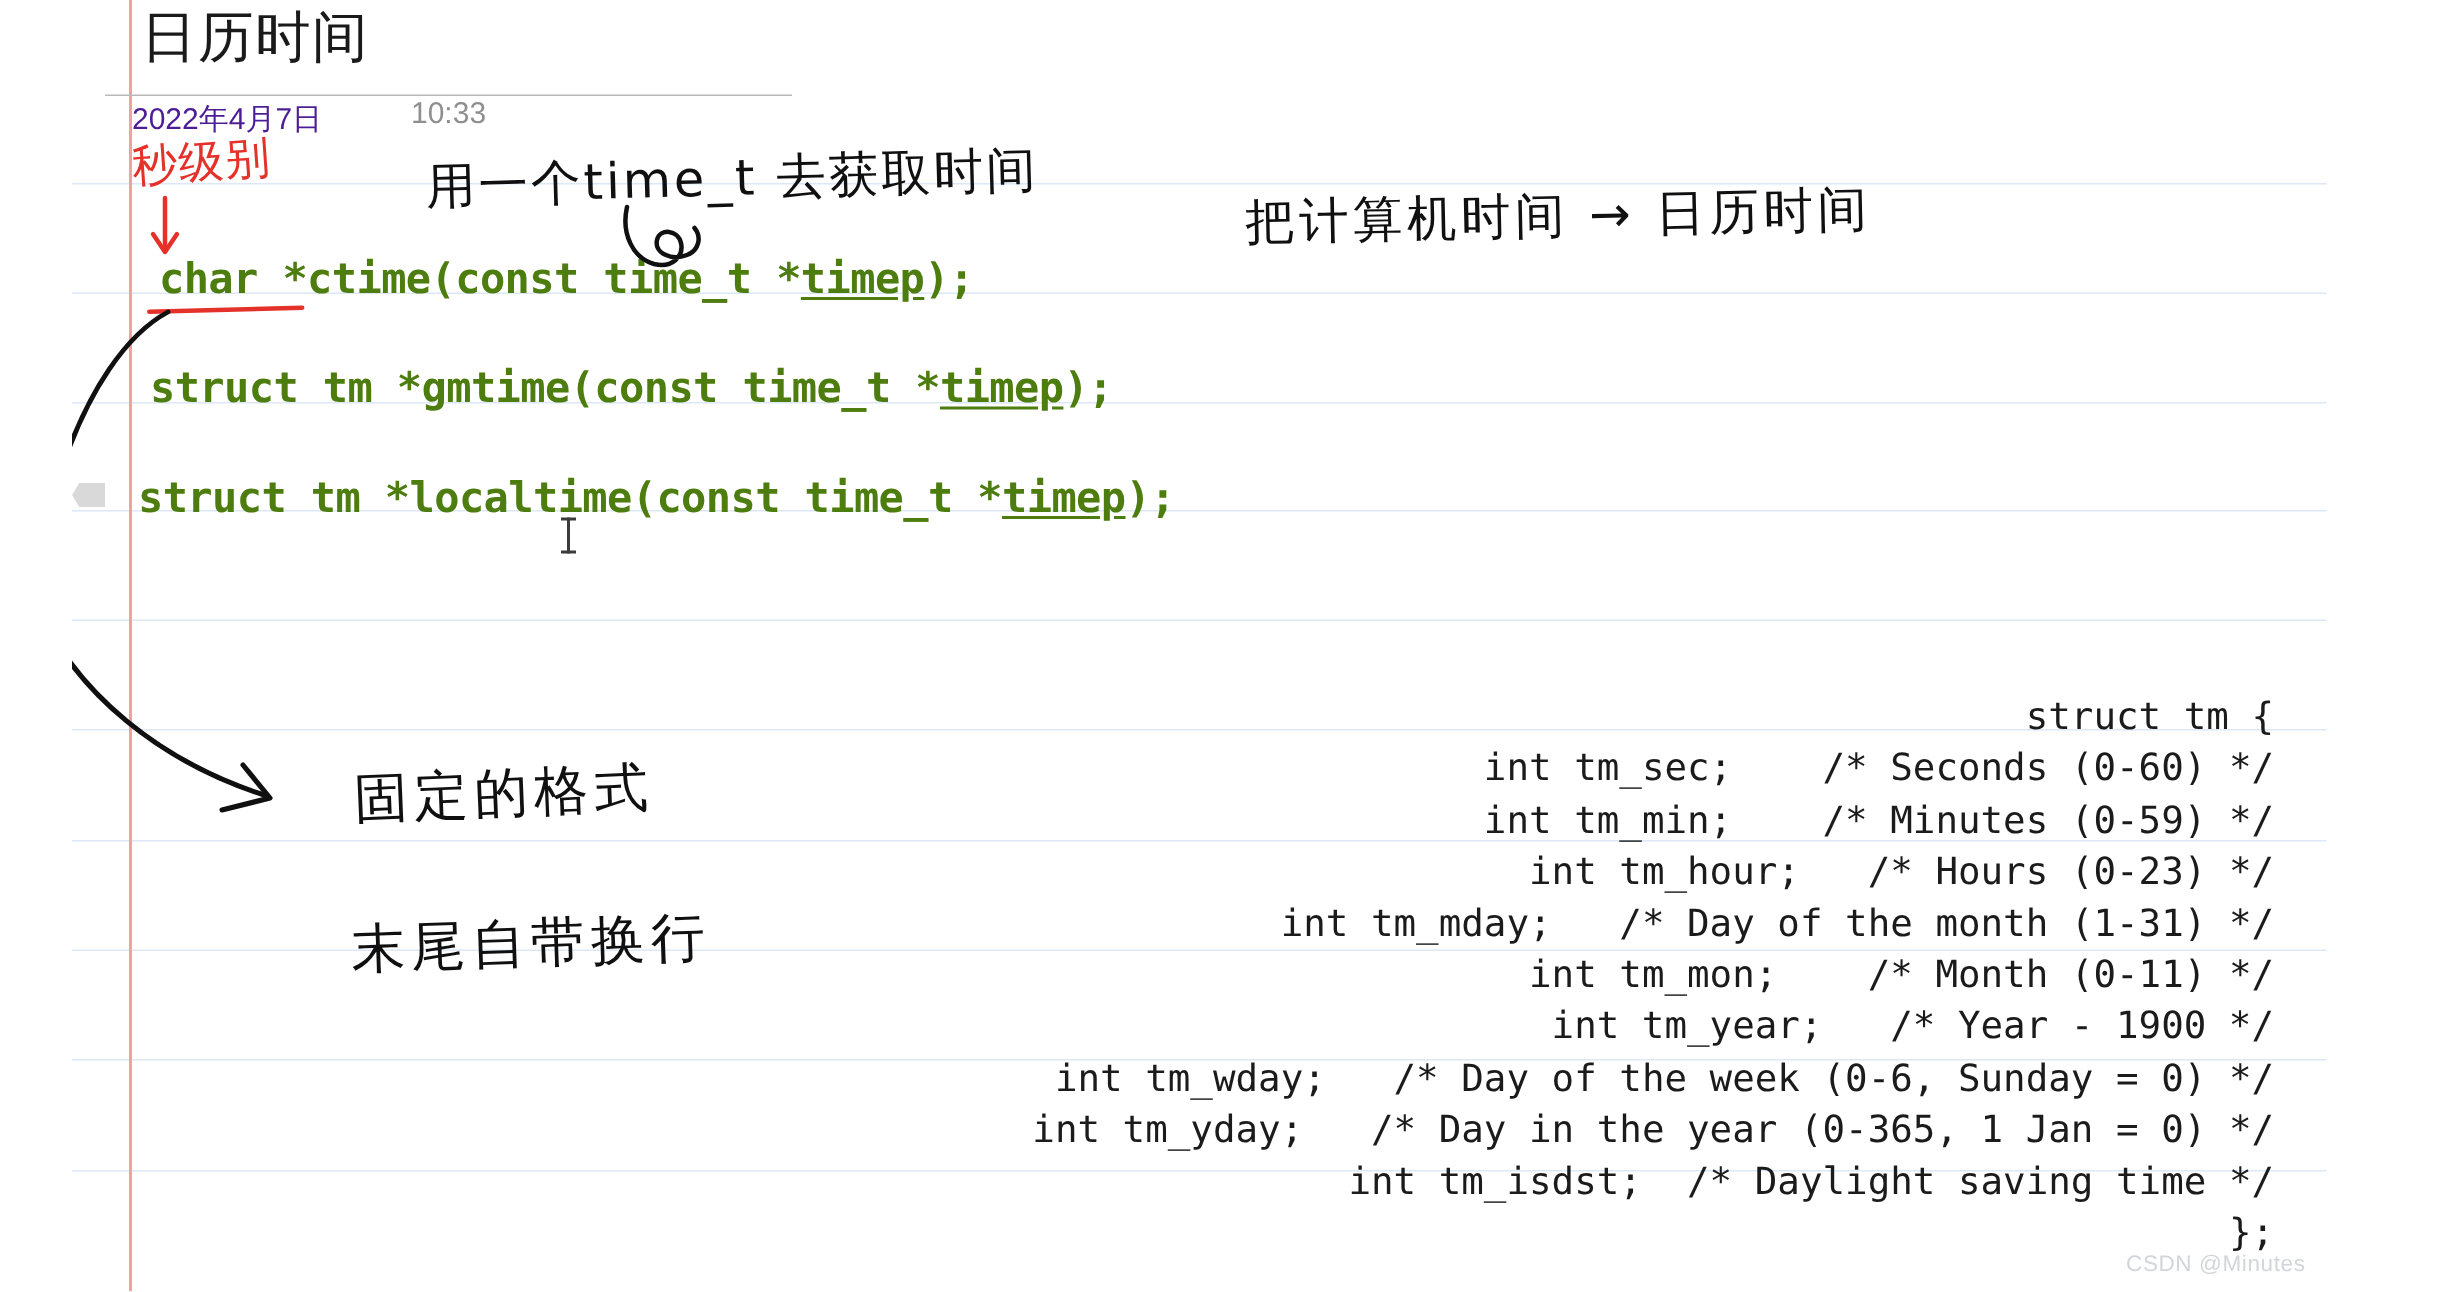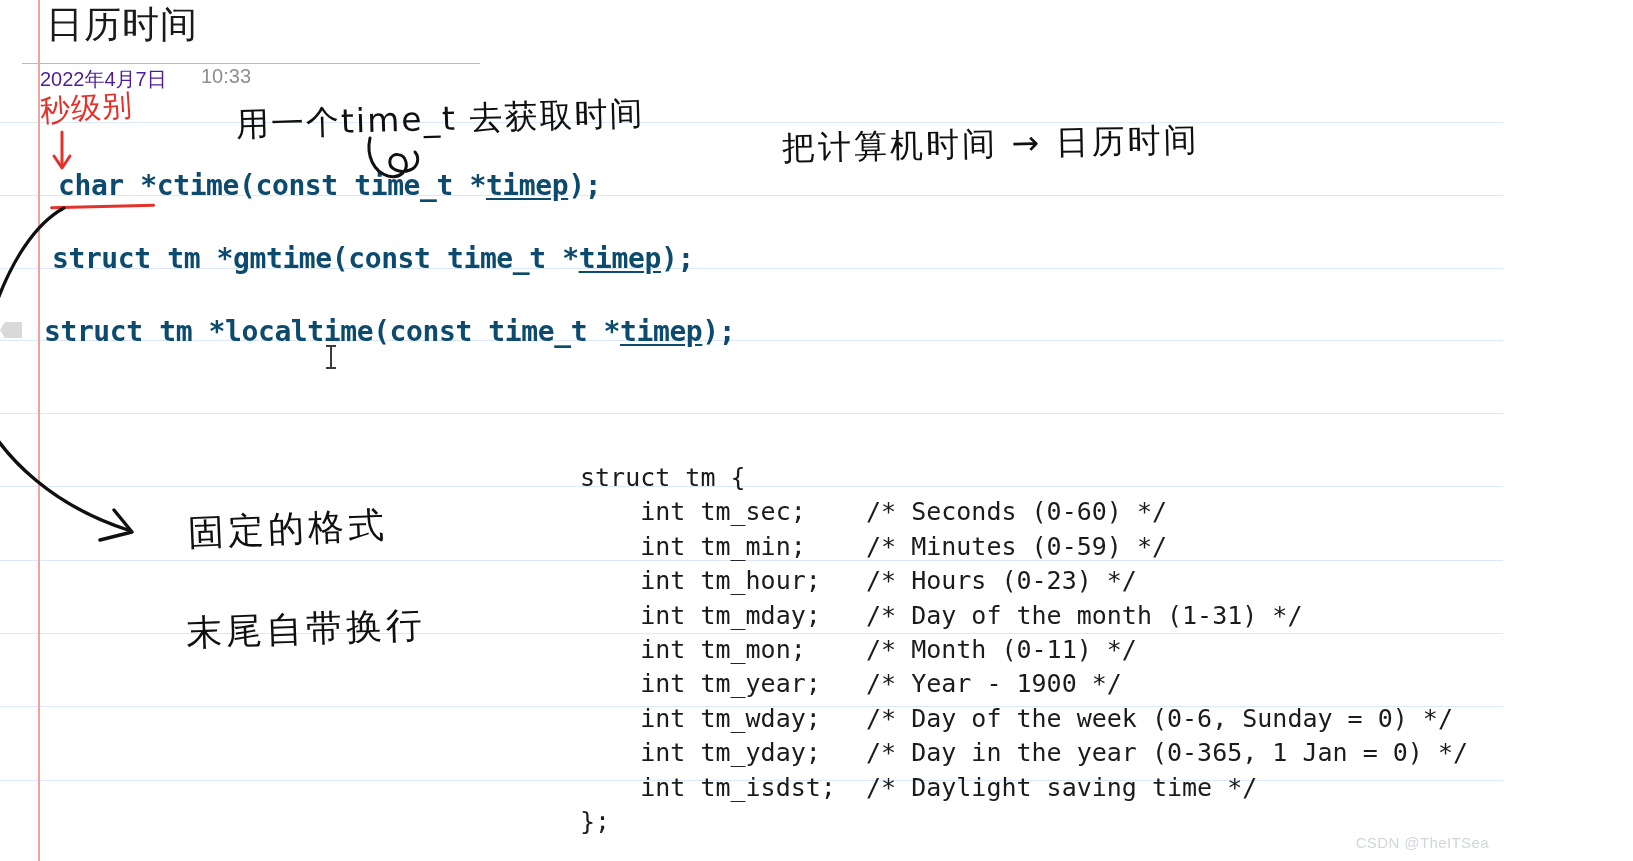--- a/index.html
+++ b/index.html
@@ -10,20 +10,21 @@
   }
   body {
     font-family: "Liberation Sans", sans-serif;
   }
   #page {
     position: relative;
     width: 1503px;
     height: 861px;
     overflow: hidden;
     background: #ffffff;
+    margin-left: 48px;
   }
 
   
   .rule-line {
     position: absolute;
     left: 0;
     width: 1633px;
     height: 1px;
     background: #dce8f7;
     pointer-events: none;
@@ -69,35 +70,35 @@
   .meta-date {
     position: absolute;
     left: 40px;
     top: 66px;
     font-size: 20px;
     color: #4c1d95;
     white-space: nowrap;
   }
   .meta-time {
     position: absolute;
-    left: 201px;
+    left: 226px;
     top: 65px;
     font-size: 20px;
     color: #8f8f8f;
     white-space: nowrap;
   }
 
   
   .proto {
     position: absolute;
     font-family: "DejaVu Sans Mono", "Liberation Mono", monospace;
     font-weight: bold;
     font-size: 28px;
     line-height: 34px;
-    color: #0c4a6e;
+    color: #4d7c0f;
     white-space: pre;
     letter-spacing: -0.4px;
   }
   .proto .u {
     text-decoration: underline;
     text-underline-offset: 3px;
   }
   #proto-ctime      { left: 58px;  top: 169px; }
   #proto-gmtime     { left: 52px;  top: 242px; }
   #proto-localtime  { left: 44px;  top: 315px; }
@@ -139,20 +140,21 @@
   #struct-block {
     position: absolute;
     left: 580px;
     top: 436px;
     font-family: "DejaVu Sans Mono", "Liberation Mono", monospace;
     font-size: 25px;
     line-height: 34.4px;
     color: #1b1b1b;
     white-space: pre;
     letter-spacing: 0px;
+    text-align: right;
   }
 
   
   .hand {
     position: absolute;
     font-family: "DejaVu Sans", sans-serif;
     color: #101010;
     white-space: nowrap;
     pointer-events: none;
   }
@@ -285,14 +287,14 @@
 
   <svg class="ink" style="left:-14px; top:200px;" width="110" height="130" viewBox="0 0 110 130">
     <path d="M78 8 C52 22 24 58 4 122" stroke="#101010" stroke-width="3.2" fill="none" stroke-linecap="round"></path>
   </svg>
 
   <svg class="ink" style="left:-20px; top:412px;" width="210" height="140" viewBox="0 0 210 140">
     <path d="M4 6 C26 48 74 94 148 118" stroke="#101010" stroke-width="3.4" fill="none" stroke-linecap="round"></path>
     <path d="M134 98 L152 120 L120 128" stroke="#101010" stroke-width="3.4" fill="none" stroke-linecap="round" stroke-linejoin="round"></path>
   </svg>
 
-  <div class="watermark">CSDN @TheITSea</div>
+  <div class="watermark">CSDN @Minutes</div>
 </div>
 
 </body></html>

